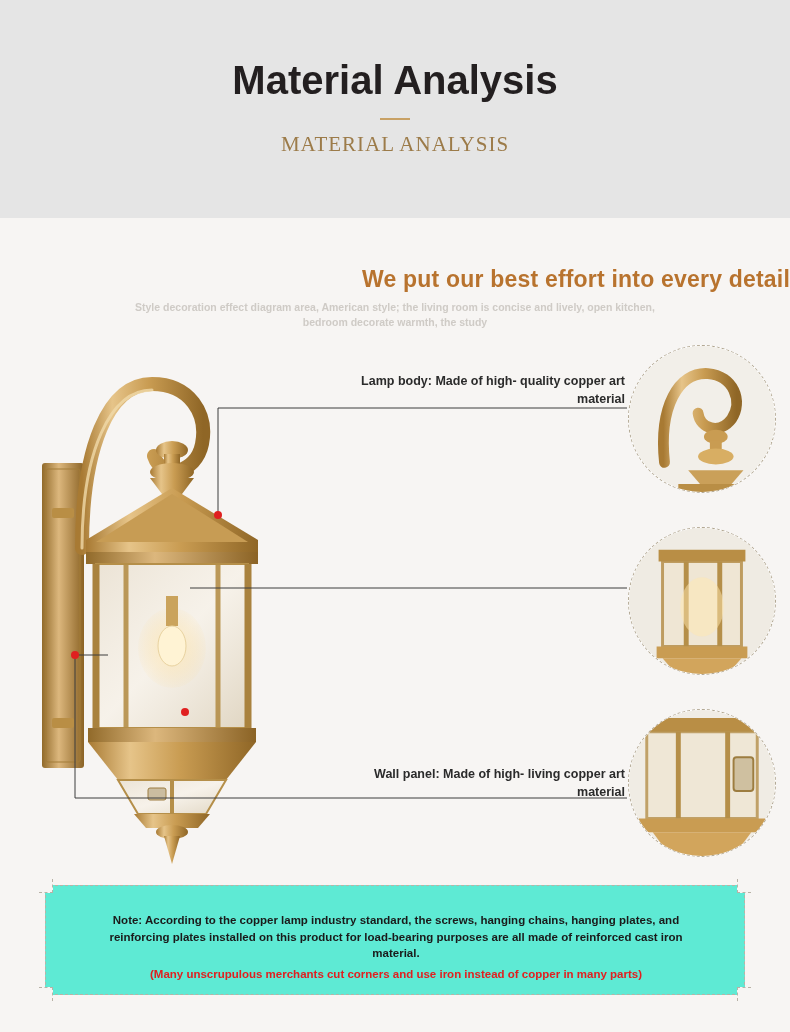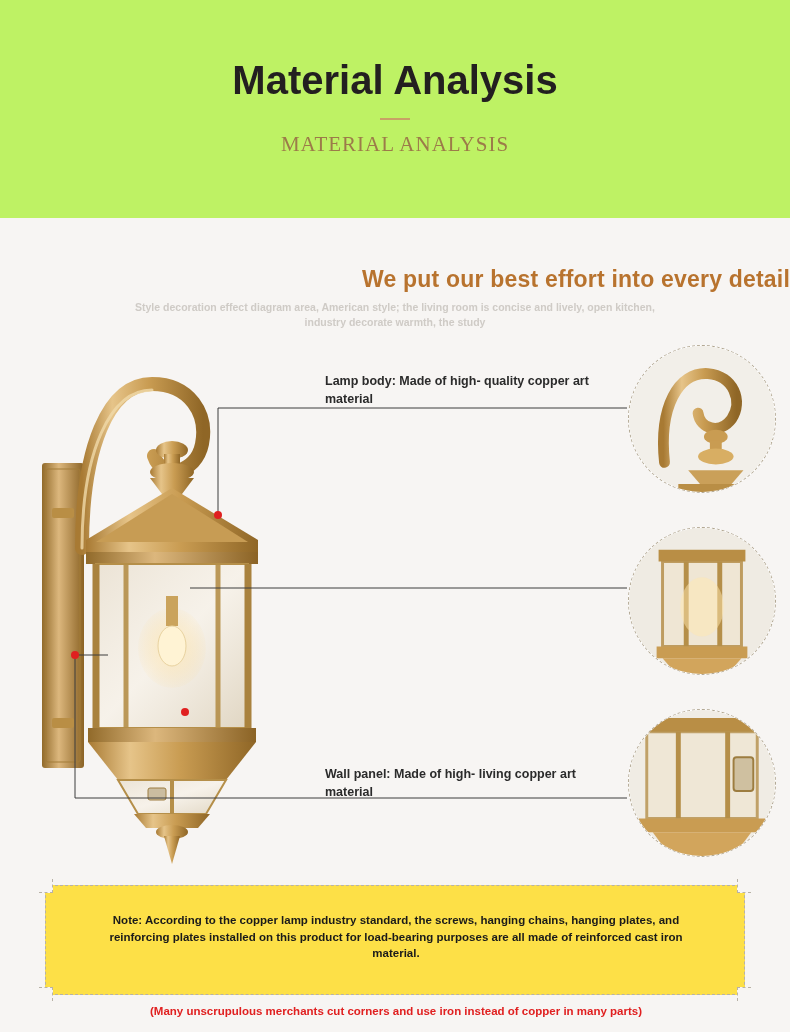--- a/index.html
+++ b/index.html
@@ -18,21 +18,21 @@
     overflow: hidden;
     background: #ffffff;
   }
 
   
   .header {
     position: absolute;
     left: 0; top: 0;
     width: 790px;
     height: 218px;
-    background: #bef264;
+    background: #e5e5e5;
     text-align: center;
   }
   .header-title {
     margin: 0;
     padding-top: 58px;
     font-size: 40px;
     font-weight: bold;
     color: #231f20;
     letter-spacing: 0px;
     line-height: 1.1;
@@ -102,21 +102,21 @@
     pointer-events: none;
   }
 
   
   .label {
     position: absolute;
     font-size: 12.5px;
     font-weight: bold;
     color: #2b2b2b;
     line-height: 1.4;
-    text-align: left;
+    text-align: right;
     width: 300px;
   }
   .label-1 { left: 325px; top: 155px; }
   .label-2 { left: 325px; top: 353px; }
   .label-3 { left: 325px; top: 548px; }
 
   
   .detail {
     position: absolute;
     width: 148px;
@@ -141,21 +141,21 @@
   }
 
   
   .note-box {
     position: absolute;
     left: 45px;
     top: 667px;
     width: 700px;
     height: 110px;
     border: 1px dashed #b8b2a6;
-    background: #fde047;
+    background: #5eead4;
   }
   .note-corner {
     position: absolute;
     width: 14px;
     height: 14px;
     background: #f7f5f3;
   }
   .nc-tl { left: -7px; top: -7px; border-right: 1px dashed #b8b2a6; border-bottom: 1px dashed #b8b2a6; }
   .nc-tr { right: -7px; top: -7px; border-left: 1px dashed #b8b2a6; border-bottom: 1px dashed #b8b2a6; }
   .nc-bl { left: -7px; bottom: -7px; border-right: 1px dashed #b8b2a6; border-top: 1px dashed #b8b2a6; }
@@ -175,38 +175,37 @@
   .note-warning {
     position: absolute;
     left: 60px;
     top: 80px;
     width: 580px;
     text-align: center;
     font-size: 11.5px;
     font-weight: bold;
     line-height: 1.45;
     color: #e02020;
-    margin-top: 37px;
   }
 </style>
 </head>
 <body>
 
 <div class="page">
 
   <div class="header">
     <h1 class="header-title">Material Analysis</h1>
     <div class="header-divider"></div>
     <p class="header-subtitle">MATERIAL ANALYSIS</p>
   </div>
 
   <div class="panel">
 
     <div class="section-title">We put our best effort into every detail</div>
-    <div class="section-sub">Style decoration effect diagram area, American style; the living room is concise and lively, open kitchen, industry decorate warmth, the study</div>
+    <div class="section-sub">Style decoration effect diagram area, American style; the living room is concise and lively, open kitchen, bedroom decorate warmth, the study</div>
 
     <div class="product">
       <svg class="lamp-svg" width="275" height="540" viewBox="0 0 275 540" xmlns="http://www.w3.org/2000/svg">
         <defs>
           <linearGradient id="brass" x1="0" y1="0" x2="1" y2="0">
             <stop offset="0%" stop-color="#a87a33"></stop>
             <stop offset="25%" stop-color="#e6c489"></stop>
             <stop offset="55%" stop-color="#c99c52"></stop>
             <stop offset="100%" stop-color="#8f6626"></stop>
           </linearGradient>

